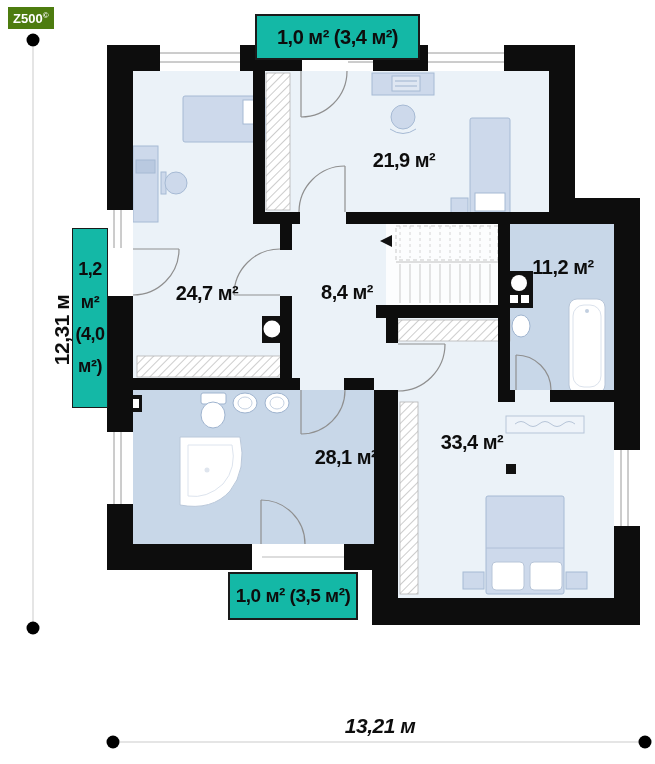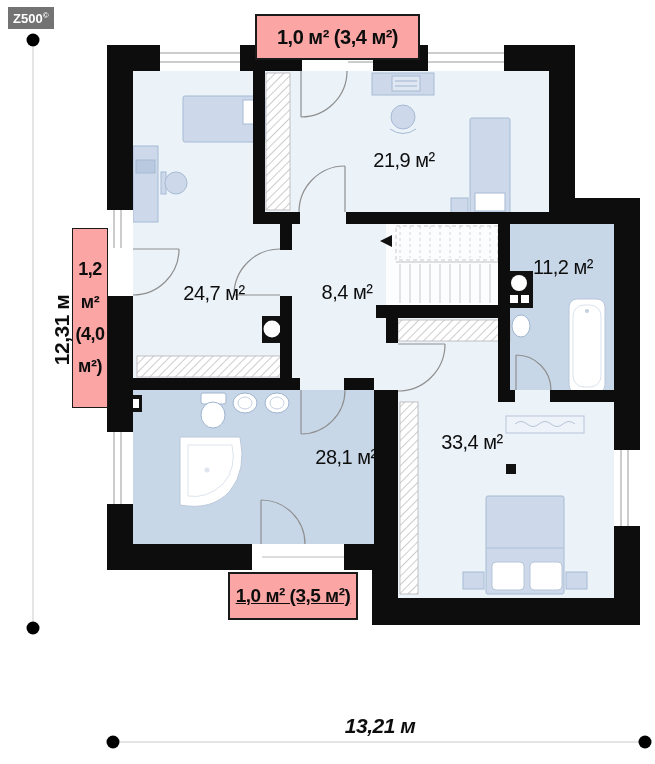--- a/index.html
+++ b/index.html
@@ -4,34 +4,34 @@
 <style>
   html,body{margin:0;padding:0;}
   body{
     width:655px;height:764px;background:#ffffff;position:relative;overflow:hidden;
     font-family:"Liberation Sans",sans-serif;color:#111;
   }
   .canvas{position:absolute;left:0;top:0;width:655px;height:764px;}
   svg{position:absolute;left:0;top:0;}
   .room-label{
     position:absolute;transform:translate(-50%,-50%);
-    font-weight:normal;font-size:20px;letter-spacing:-0.5px;white-space:nowrap;color:#0d0d0d;
+    font-weight:bold;font-size:20px;letter-spacing:-0.5px;white-space:nowrap;color:#0d0d0d;
   }
   .balcony-box{
-    position:absolute;background:#fca5a5;border:2px solid #1a1a1a;
+    position:absolute;background:#14b8a6;border:2px solid #1a1a1a;
     display:flex;align-items:center;justify-content:center;
     font-weight:bold;font-size:19px;letter-spacing:-0.5px;white-space:nowrap;color:#0d0d0d;
     box-sizing:border-box;
   }
   .balcony-box.vertical{flex-direction:column;line-height:1.8;font-size:18px;padding:4px 12px;}
   .dim{position:absolute;font-weight:bold;font-size:21px;letter-spacing:-0.5px;white-space:nowrap;color:#0d0d0d;}
   .dim-v{transform:translate(-50%,-50%) rotate(-90deg);}
   .dim-h{transform:translate(-50%,-50%);}
   .logo{
-    position:absolute;left:8px;top:7px;background:#737373;color:#fff;
+    position:absolute;left:8px;top:7px;background:#4d7c0f;color:#fff;
     font-size:13px;font-weight:bold;padding:1px 5px 2px 5px;line-height:16px;
   }
   .logo sup{font-size:8px;}
 </style>
 </head>
 <body>
 
 <div class="canvas">
 
 <svg width="655" height="764" viewBox="0 0 655 764">
@@ -232,30 +232,30 @@
     <circle cx="33" cy="628" r="6.5" fill="#000"></circle>
     <line x1="120" y1="742" x2="639" y2="742" stroke="#dcdcdc" stroke-width="1.5"></line>
     <circle cx="113" cy="742" r="6.5" fill="#000"></circle>
     <circle cx="645" cy="742" r="6.5" fill="#000"></circle>
   </g>
 </svg>
 
   <div class="logo"><span>Z500</span><sup>©</sup></div>
 
   <div class="balcony-box" style="left:255px;top:14px;width:165px;height:46px;font-size:20px;">1,0 м² (3,4 м²)</div>
-  <div class="balcony-box" style="left:228px;top:572px;width:130px;height:48px;text-decoration:underline;">1,0 м² (3,5 м²)</div>
+  <div class="balcony-box" style="left:228px;top:572px;width:130px;height:48px;">1,0 м² (3,5 м²)</div>
   <div class="balcony-box vertical" style="left:72px;top:228px;width:36px;height:180px;border-width:1.5px;">
     <span>1,2</span>
     <span>м²</span>
     <span>(4,0</span>
     <span>м²)</span>
   </div>
 
   <div class="room-label" style="left:404px;top:160px;">21,9 м²</div>
-  <div class="room-label" style="left:214px;top:293px;text-align:right;">24,7 м²</div>
+  <div class="room-label" style="left:207px;top:293px;text-align:right;">24,7 м²</div>
   <div class="room-label" style="left:347px;top:292px;">8,4 м²</div>
   <div class="room-label" style="left:563px;top:267px;">11,2 м²</div>
   <div class="room-label" style="left:346px;top:457px;">28,1 м²</div>
   <div class="room-label" style="left:472px;top:442px;">33,4 м²</div>
 
   <div class="dim dim-v" style="left:62px;top:330px;">12,31 м</div>
   <div class="dim dim-h" style="left:380px;top:726px;font-style:italic;">13,21 м</div>
 
 </div>
 

